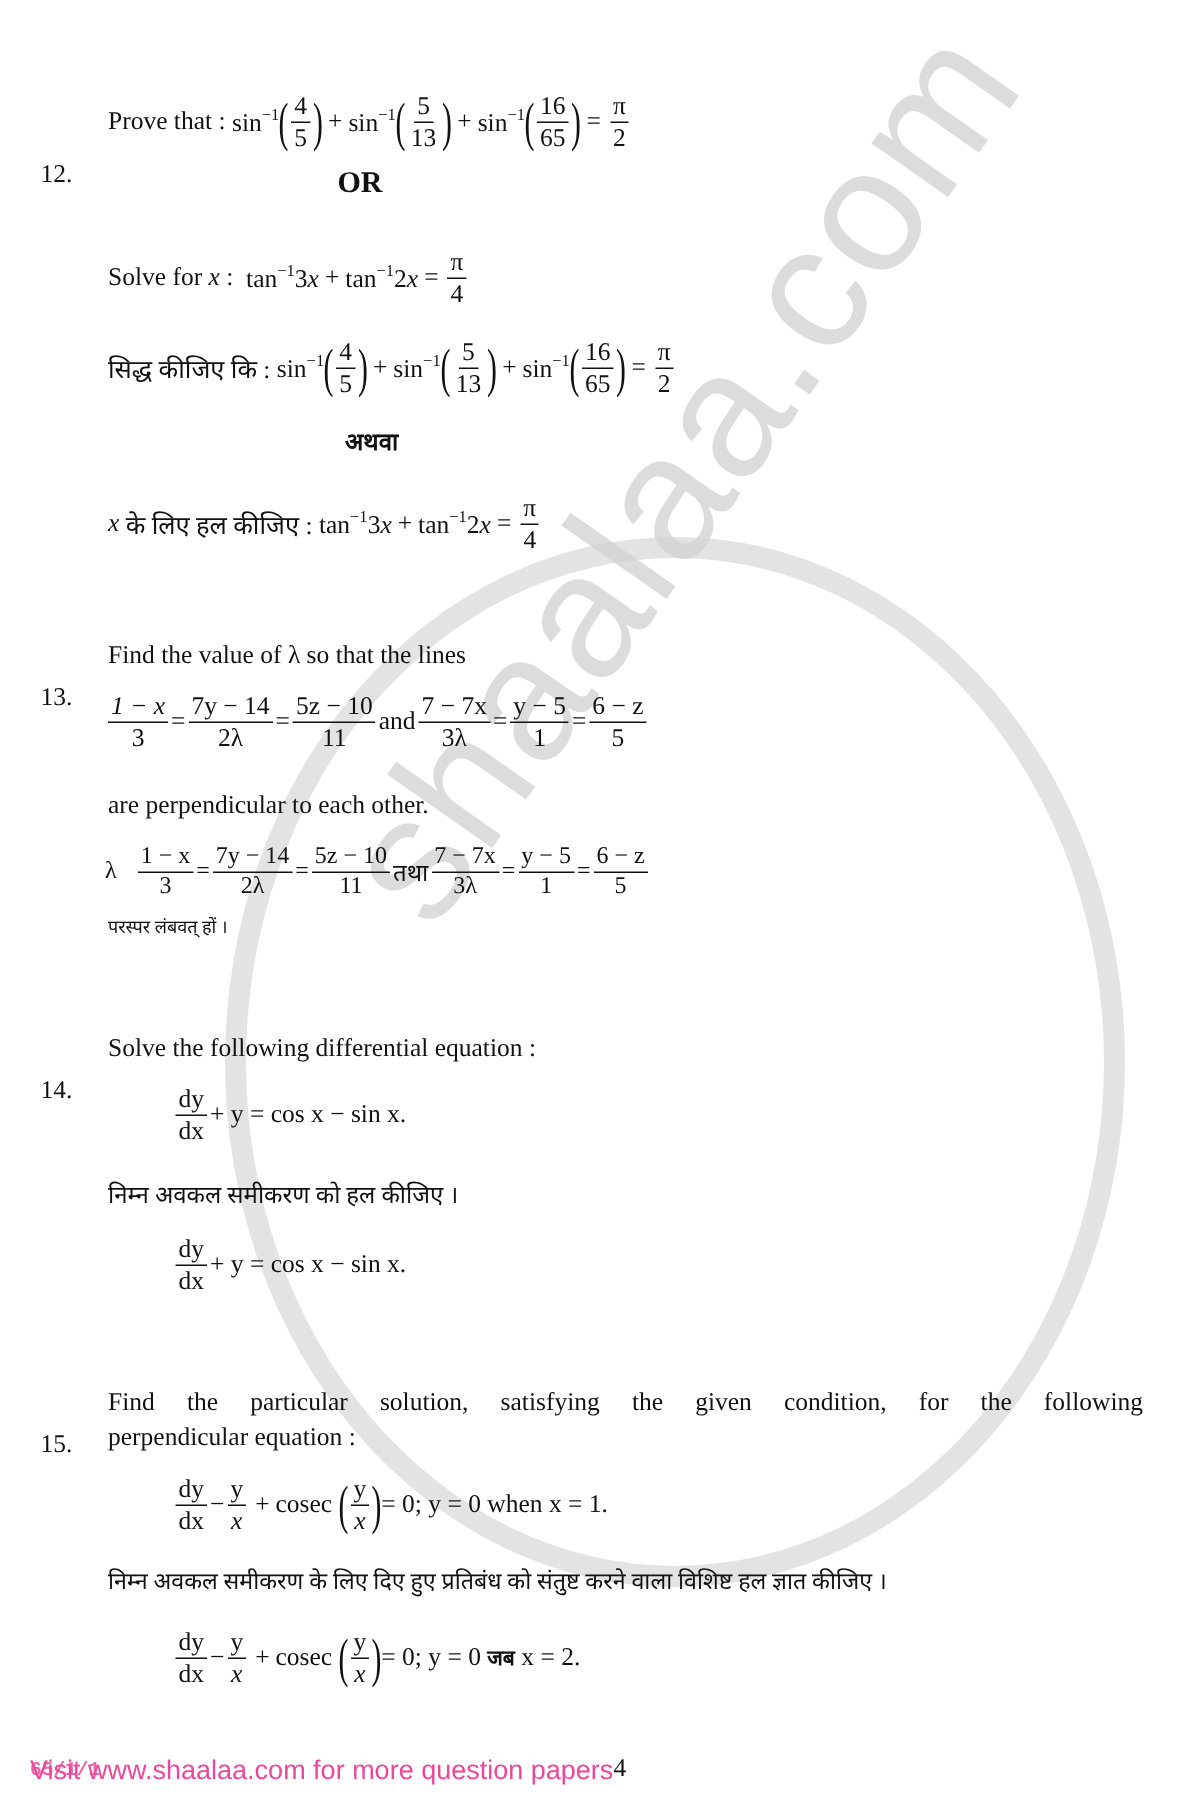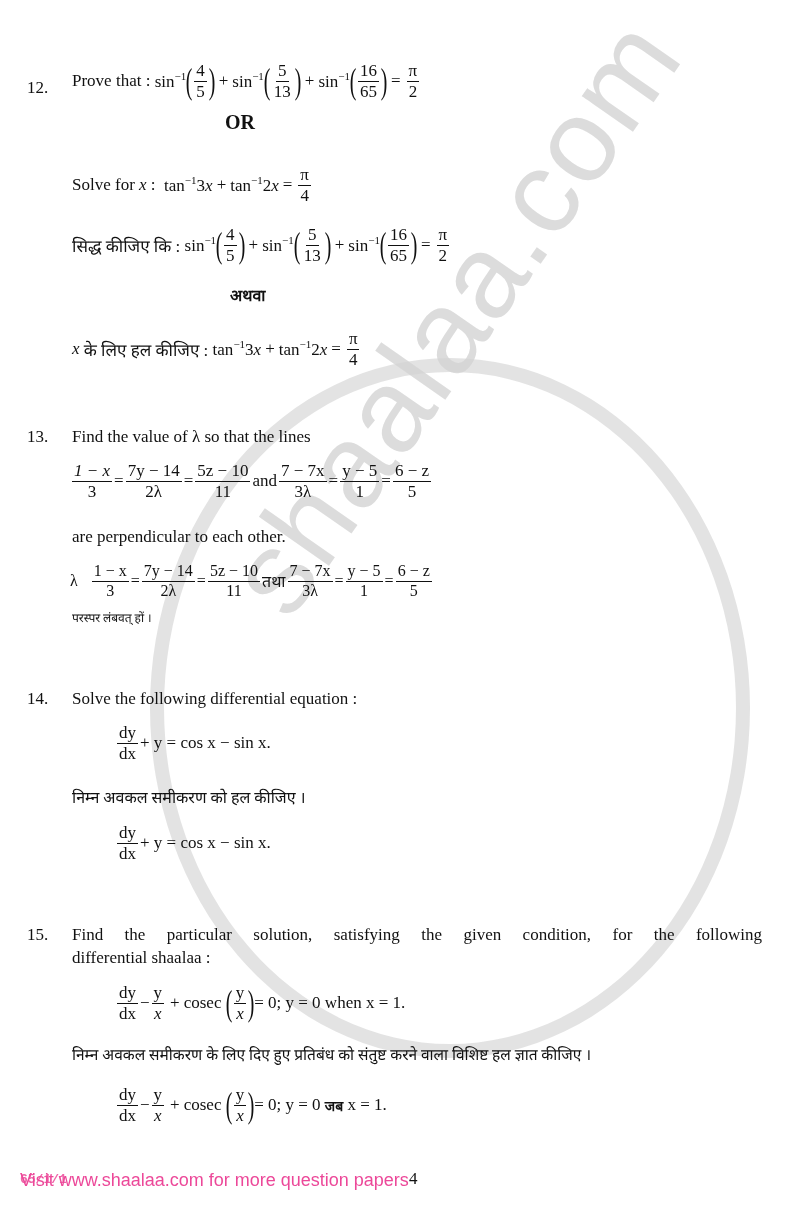--- a/index.html
+++ b/index.html
@@ -1,20 +1,20 @@
 <!DOCTYPE html>
 <html><head>
 <meta charset="utf-8">
 <style>
   html, body { margin:0; padding:0; background:#fff; }
   body { width:800px; height:1207px; position:relative; overflow:hidden;
          font-family:"Liberation Serif", serif; color:#111; }
   .abs { position:absolute; }
   .txt { font-size:17px; white-space:nowrap; line-height:1; }
-  .qnum { font-size:17px; }
+  .qnum { font-size:17px;margin-top:28px; }
   .bold { font-weight:bold; }
   .it { font-style:italic; }
   .math { display:inline-flex; align-items:center; white-space:nowrap; font-size:17px; }
   .frac { display:inline-flex; flex-direction:column; align-items:center; vertical-align:middle; margin:0 2px; line-height:1.05; }
   .frac .num { border-bottom:1.2px solid #111; padding:0 2px 1px; }
   .frac .den { padding:1px 2px 0; }
   .paren { font-size:36px; font-weight:200; transform:scaleX(0.55); display:inline-block; line-height:1; margin:0 -3px; }
   sup { font-size:11px; vertical-align:7px; }
   .op { margin:0 4px; }
   .watermark-ring { position:absolute; left:150px; top:358px; width:600px; height:700px;
@@ -178,21 +178,21 @@
 <div class="abs math" style="left:115px; top:824px;">
   <span class="frac">
       <span class="num">dy</span>
       <span class="den">dx</span>
     </span>
   <span>+ y = cos x − sin x.</span>
 </div>
 
 <div class="abs txt qnum" style="left:27px; top:926px;">15.</div>
 <div class="abs txt justify" style="left:72px; top:923px;">Find the particular solution, satisfying the given condition, for the following</div>
-<div class="abs txt" style="left:72px; top:949px;">differential shaalaa :</div>
+<div class="abs txt" style="left:72px; top:949px;">perpendicular equation :</div>
 <div class="abs math" style="left:115px; top:984px;">
   <span class="frac">
       <span class="num">dy</span>
       <span class="den">dx</span>
     </span><span>−</span>
   <span class="frac">
       <span class="num">y</span>
       <span class="den it">x</span>
     </span><span class="op">+</span>
   <span>cosec</span>&nbsp;
@@ -210,20 +210,20 @@
     </span><span>−</span>
   <span class="frac">
       <span class="num">y</span>
       <span class="den it">x</span>
     </span><span class="op">+</span>
   <span>cosec</span>&nbsp;
   <span class="paren">(</span><span class="frac">
       <span class="num">y</span>
       <span class="den it">x</span>
     </span><span class="paren">)</span>
-  <span>= 0; y = 0</span>&nbsp;<span class="bold" style="font-size:14px;">जब</span>&nbsp;<span>x = 1.</span>
+  <span>= 0; y = 0</span>&nbsp;<span class="bold" style="font-size:14px;">जब</span>&nbsp;<span>x = 2.</span>
 </div>
 
 <div class="abs footer" style="left:20px; top:1170px;">
   <span style="font-family:Liberation Mono, monospace; font-weight:bold; font-size:13px; position:absolute; left:0; top:2px; opacity:0.85;">65/1/1</span>
 </div>
 <div class="abs footer" style="left:20px; top:1170px;">Visit www.shaalaa.com for more question papers</div>
 <div class="abs txt" style="left:409px; top:1170px; font-size:17px;">4</div>
 
 </body></html>

